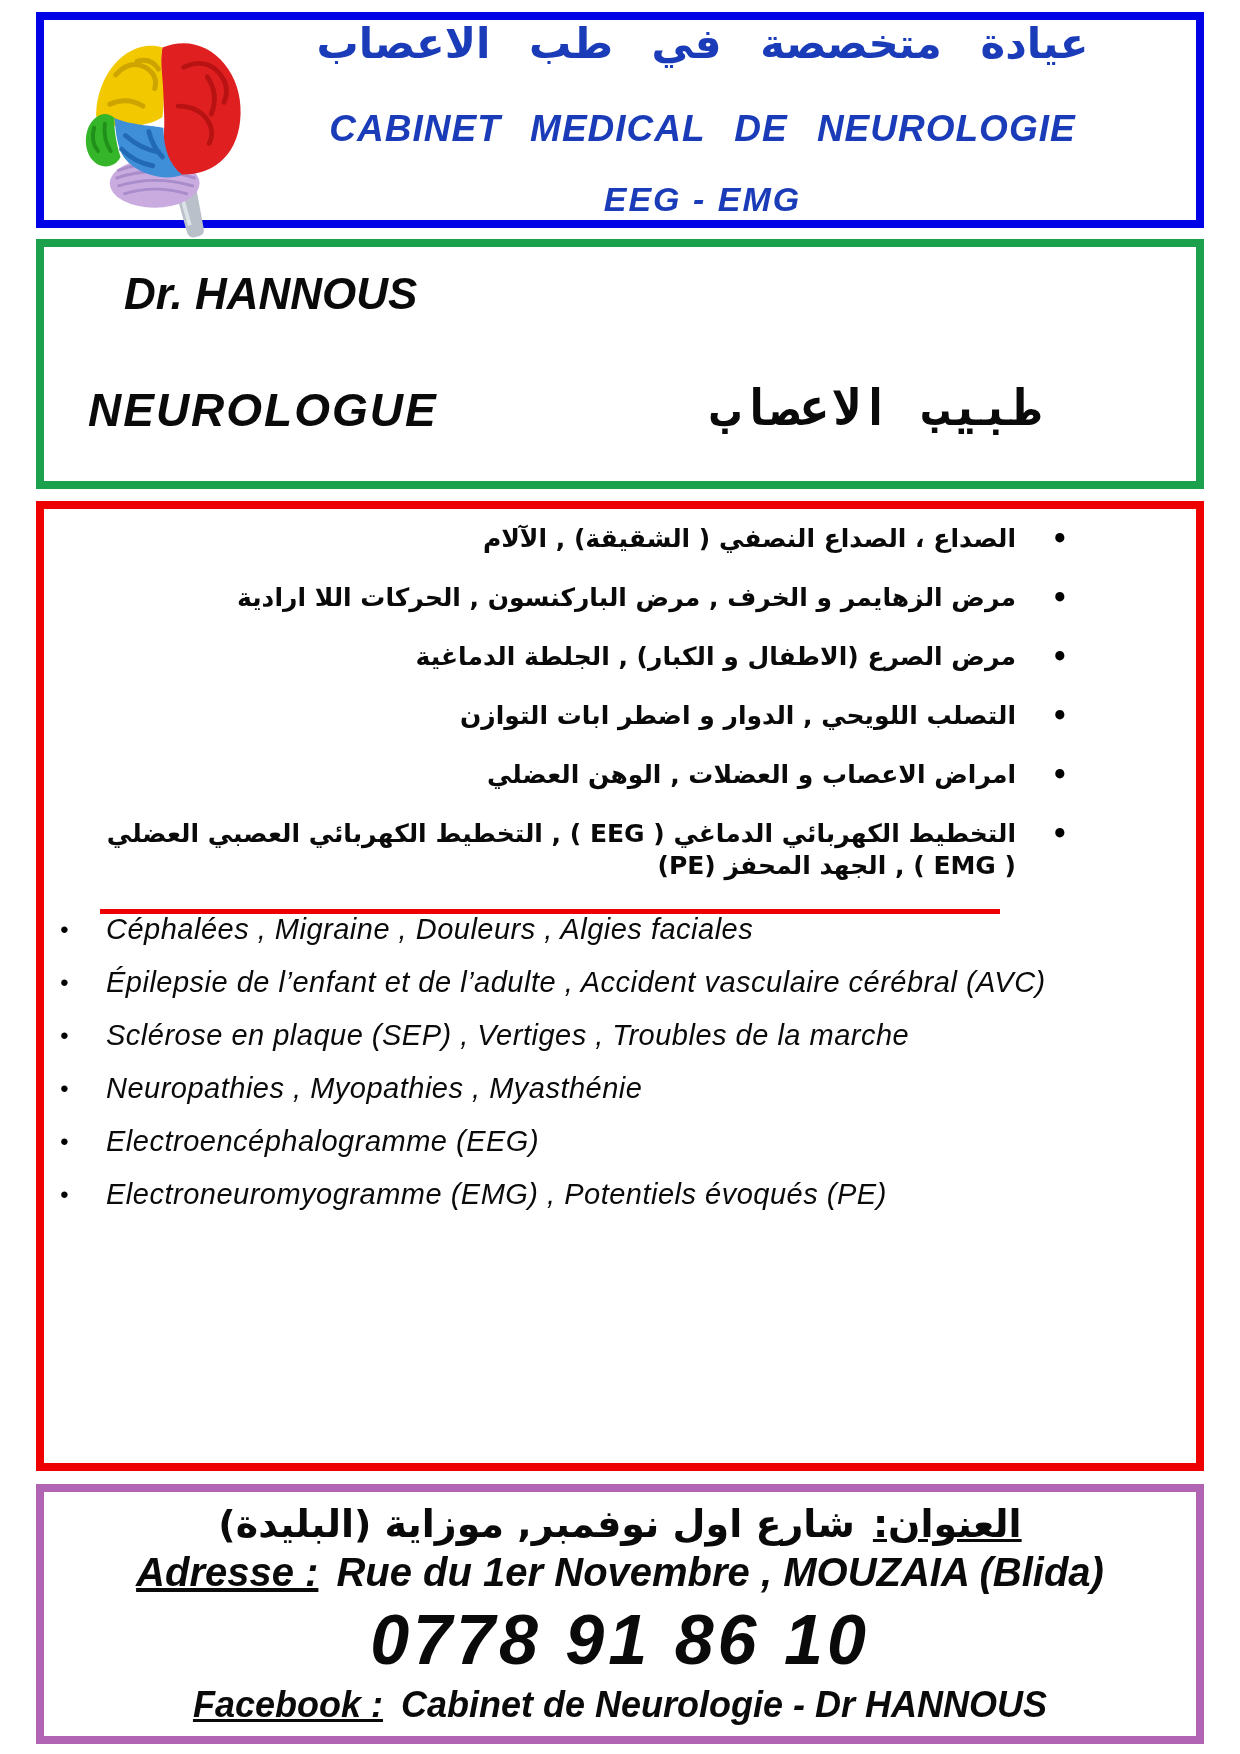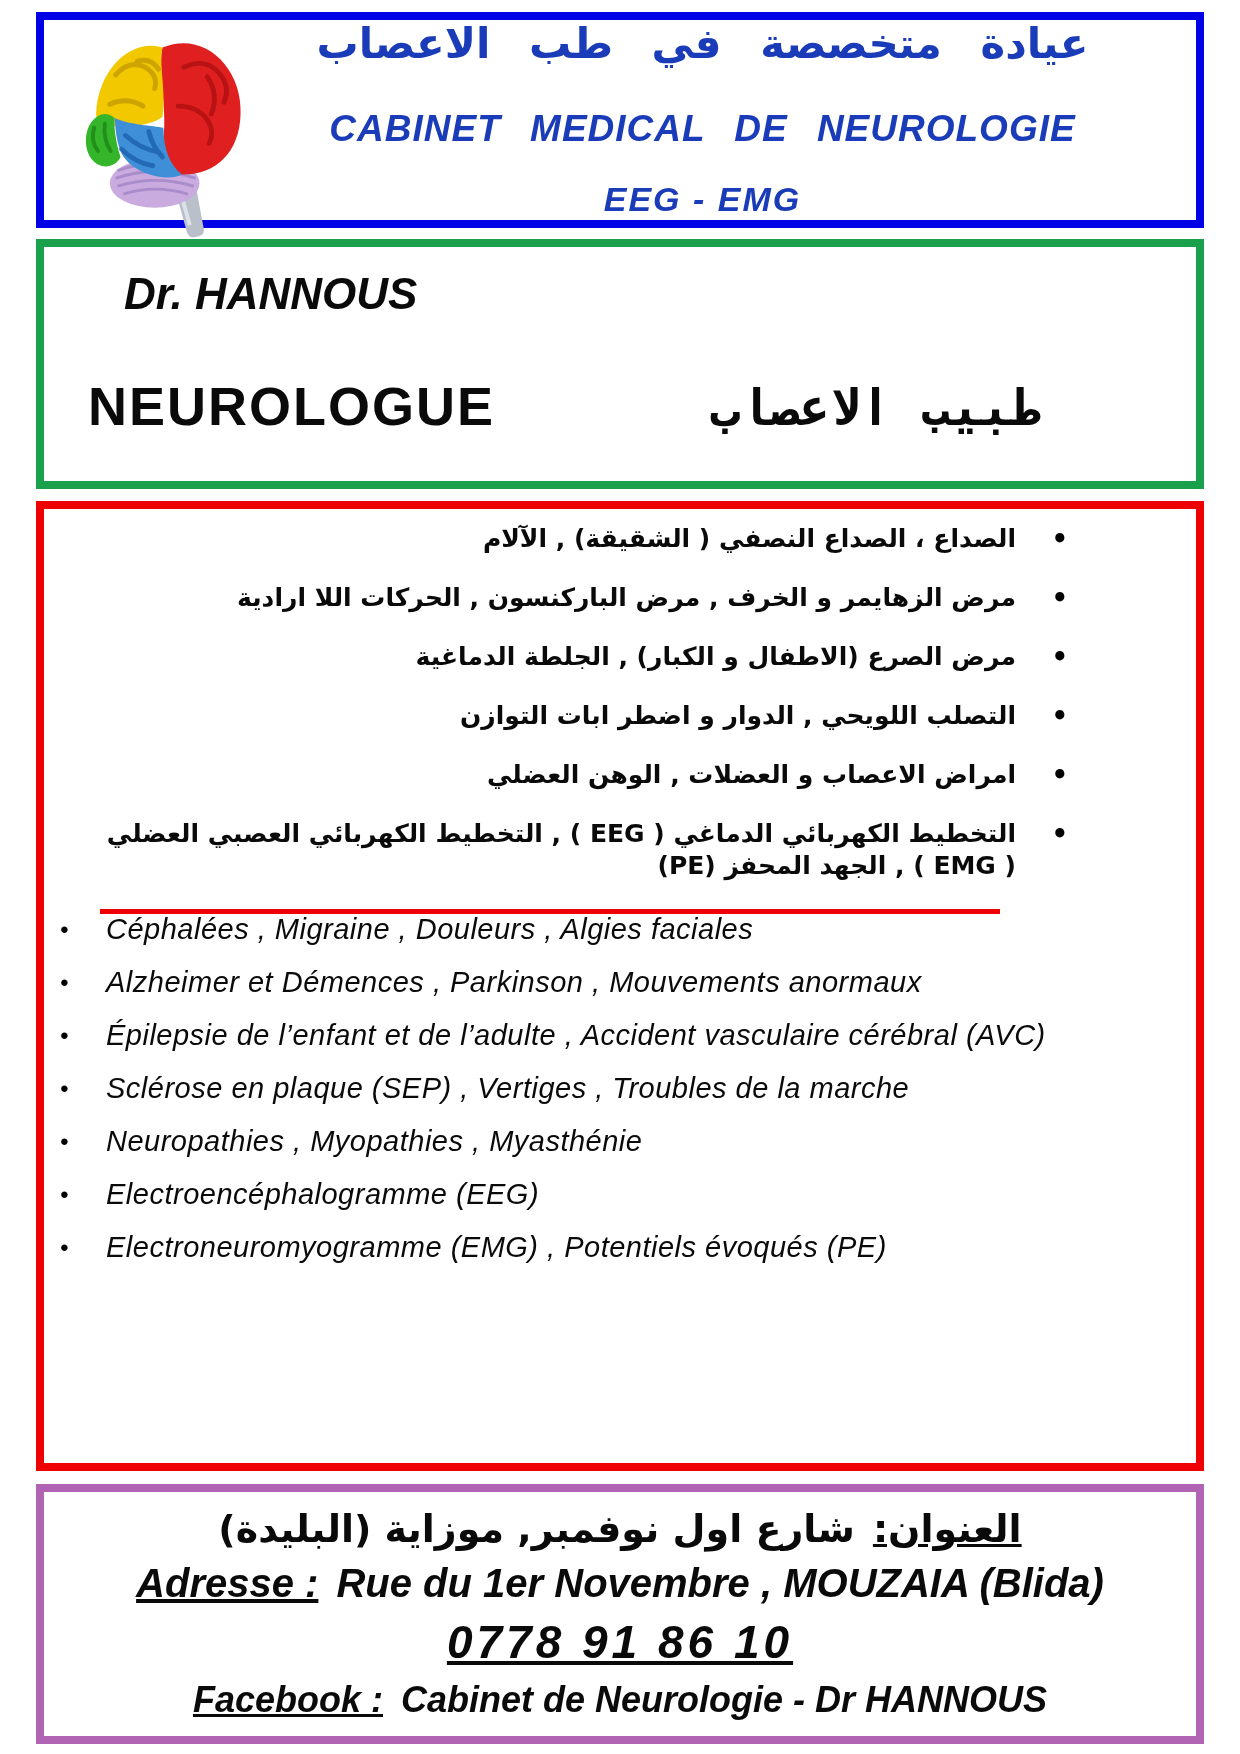--- a/index.html
+++ b/index.html
@@ -26,21 +26,21 @@
   }
   .modalities{
     margin-top:30px;font-weight:bold;font-style:italic;font-size:34px;
     color:#1b3cb8;letter-spacing:2px;
   }
 
   
   .green-box{margin-top:11px;height:250px;border:8px solid #1ba14c;position:relative;padding-left:32px;}
   .dr-fr{position:absolute;left:80px;top:22px;font-size:44px;font-weight:bold;font-style:italic;white-space:nowrap;}
   .dr-ar{position:absolute;right:160px;top:20px;font-size:44px;font-weight:bold;direction:rtl;font-family:"DejaVu Sans",sans-serif;white-space:nowrap;}
-  .spec-fr{position:absolute;left:44px;top:128px;font-size:54px;font-weight:bold;letter-spacing:2px;white-space:nowrap;}
+  .spec-fr{position:absolute;left:44px;top:136px;font-size:46px;font-weight:bold;font-style:italic;letter-spacing:2px;white-space:nowrap;}
   .spec-ar{position:absolute;right:155px;top:132px;font-size:50px;font-weight:bold;direction:rtl;font-family:Liberation Mono, monospace;white-space:nowrap;}
 
   
   .red-box{margin-top:12px;height:970px;border:8px solid #ee0000;padding-top:14px;}
   ul{margin:0;list-style:none;}
   .ar-list{direction:rtl;padding:0 180px 0 56px;}
   .ar-list li{
     position:relative;font-family:"DejaVu Sans",sans-serif;font-weight:bold;
     font-size:25px;line-height:32px;margin-bottom:27px;text-align:right;
   }
@@ -58,21 +58,21 @@
   }
 
   
   .purple-box{
     margin-top:13px;height:260px;border:8px solid #b164b4;
     display:flex;flex-direction:column;justify-content:space-evenly;align-items:center;
     text-align:center;padding:6px 0;
   }
   .addr-ar{direction:rtl;font-family:"DejaVu Sans",sans-serif;font-weight:bold;font-size:38px;}
   .addr-fr{font-weight:bold;font-style:italic;font-size:40px;white-space:nowrap;}
-  .phone{font-weight:bold;font-style:italic;font-size:46px;letter-spacing:4px;white-space:nowrap;text-decoration:underline;}
+  .phone{font-weight:bold;font-style:italic;font-size:70px;letter-spacing:4px;white-space:nowrap;}
   .facebook{font-weight:bold;font-style:italic;font-size:36px;white-space:nowrap;}
   .u{text-decoration:underline;}
   .gap{display:inline-block;width:18px;}
 </style>
 </head>
 <body>
 
 <div class="box blue-box">
   <div class="brain-wrap">
     <svg viewBox="0 0 210 225" width="205" height="220" aria-hidden="true">
@@ -108,21 +108,20 @@
     <li>الصداع ، الصداع النصفي ( الشقيقة) , الآلام</li>
     <li>مرض الزهايمر و الخرف , مرض الباركنسون , الحركات اللا ارادية</li>
     <li>مرض الصرع (الاطفال و الكبار) , الجلطة الدماغية</li>
     <li>التصلب اللويحي , الدوار و اضطر ابات التوازن</li>
     <li>امراض الاعصاب و العضلات , الوهن العضلي</li>
     <li>التخطيط الكهربائي الدماغي ( EEG ) , التخطيط الكهربائي العصبي العضلي ( EMG ) , الجهد المحفز (PE)</li>
   </ul>
   <div class="divider"></div>
   <ul class="fr-list">
     <li>Céphalées , Migraine , Douleurs , Algies faciales</li>
-    <li>Alzheimer et Démences , Parkinson , Mouvements anormaux</li>
     <li>Épilepsie de l’enfant et de l’adulte , Accident vasculaire cérébral (AVC)</li>
     <li>Sclérose en plaque (SEP) , Vertiges , Troubles de la marche</li>
     <li>Neuropathies , Myopathies , Myasthénie</li>
     <li>Electroencéphalogramme (EEG)</li>
     <li>Electroneuromyogramme (EMG) , Potentiels évoqués (PE)</li>
   </ul>
 </div>
 
 <div class="box purple-box">
   <div class="addr-ar">

